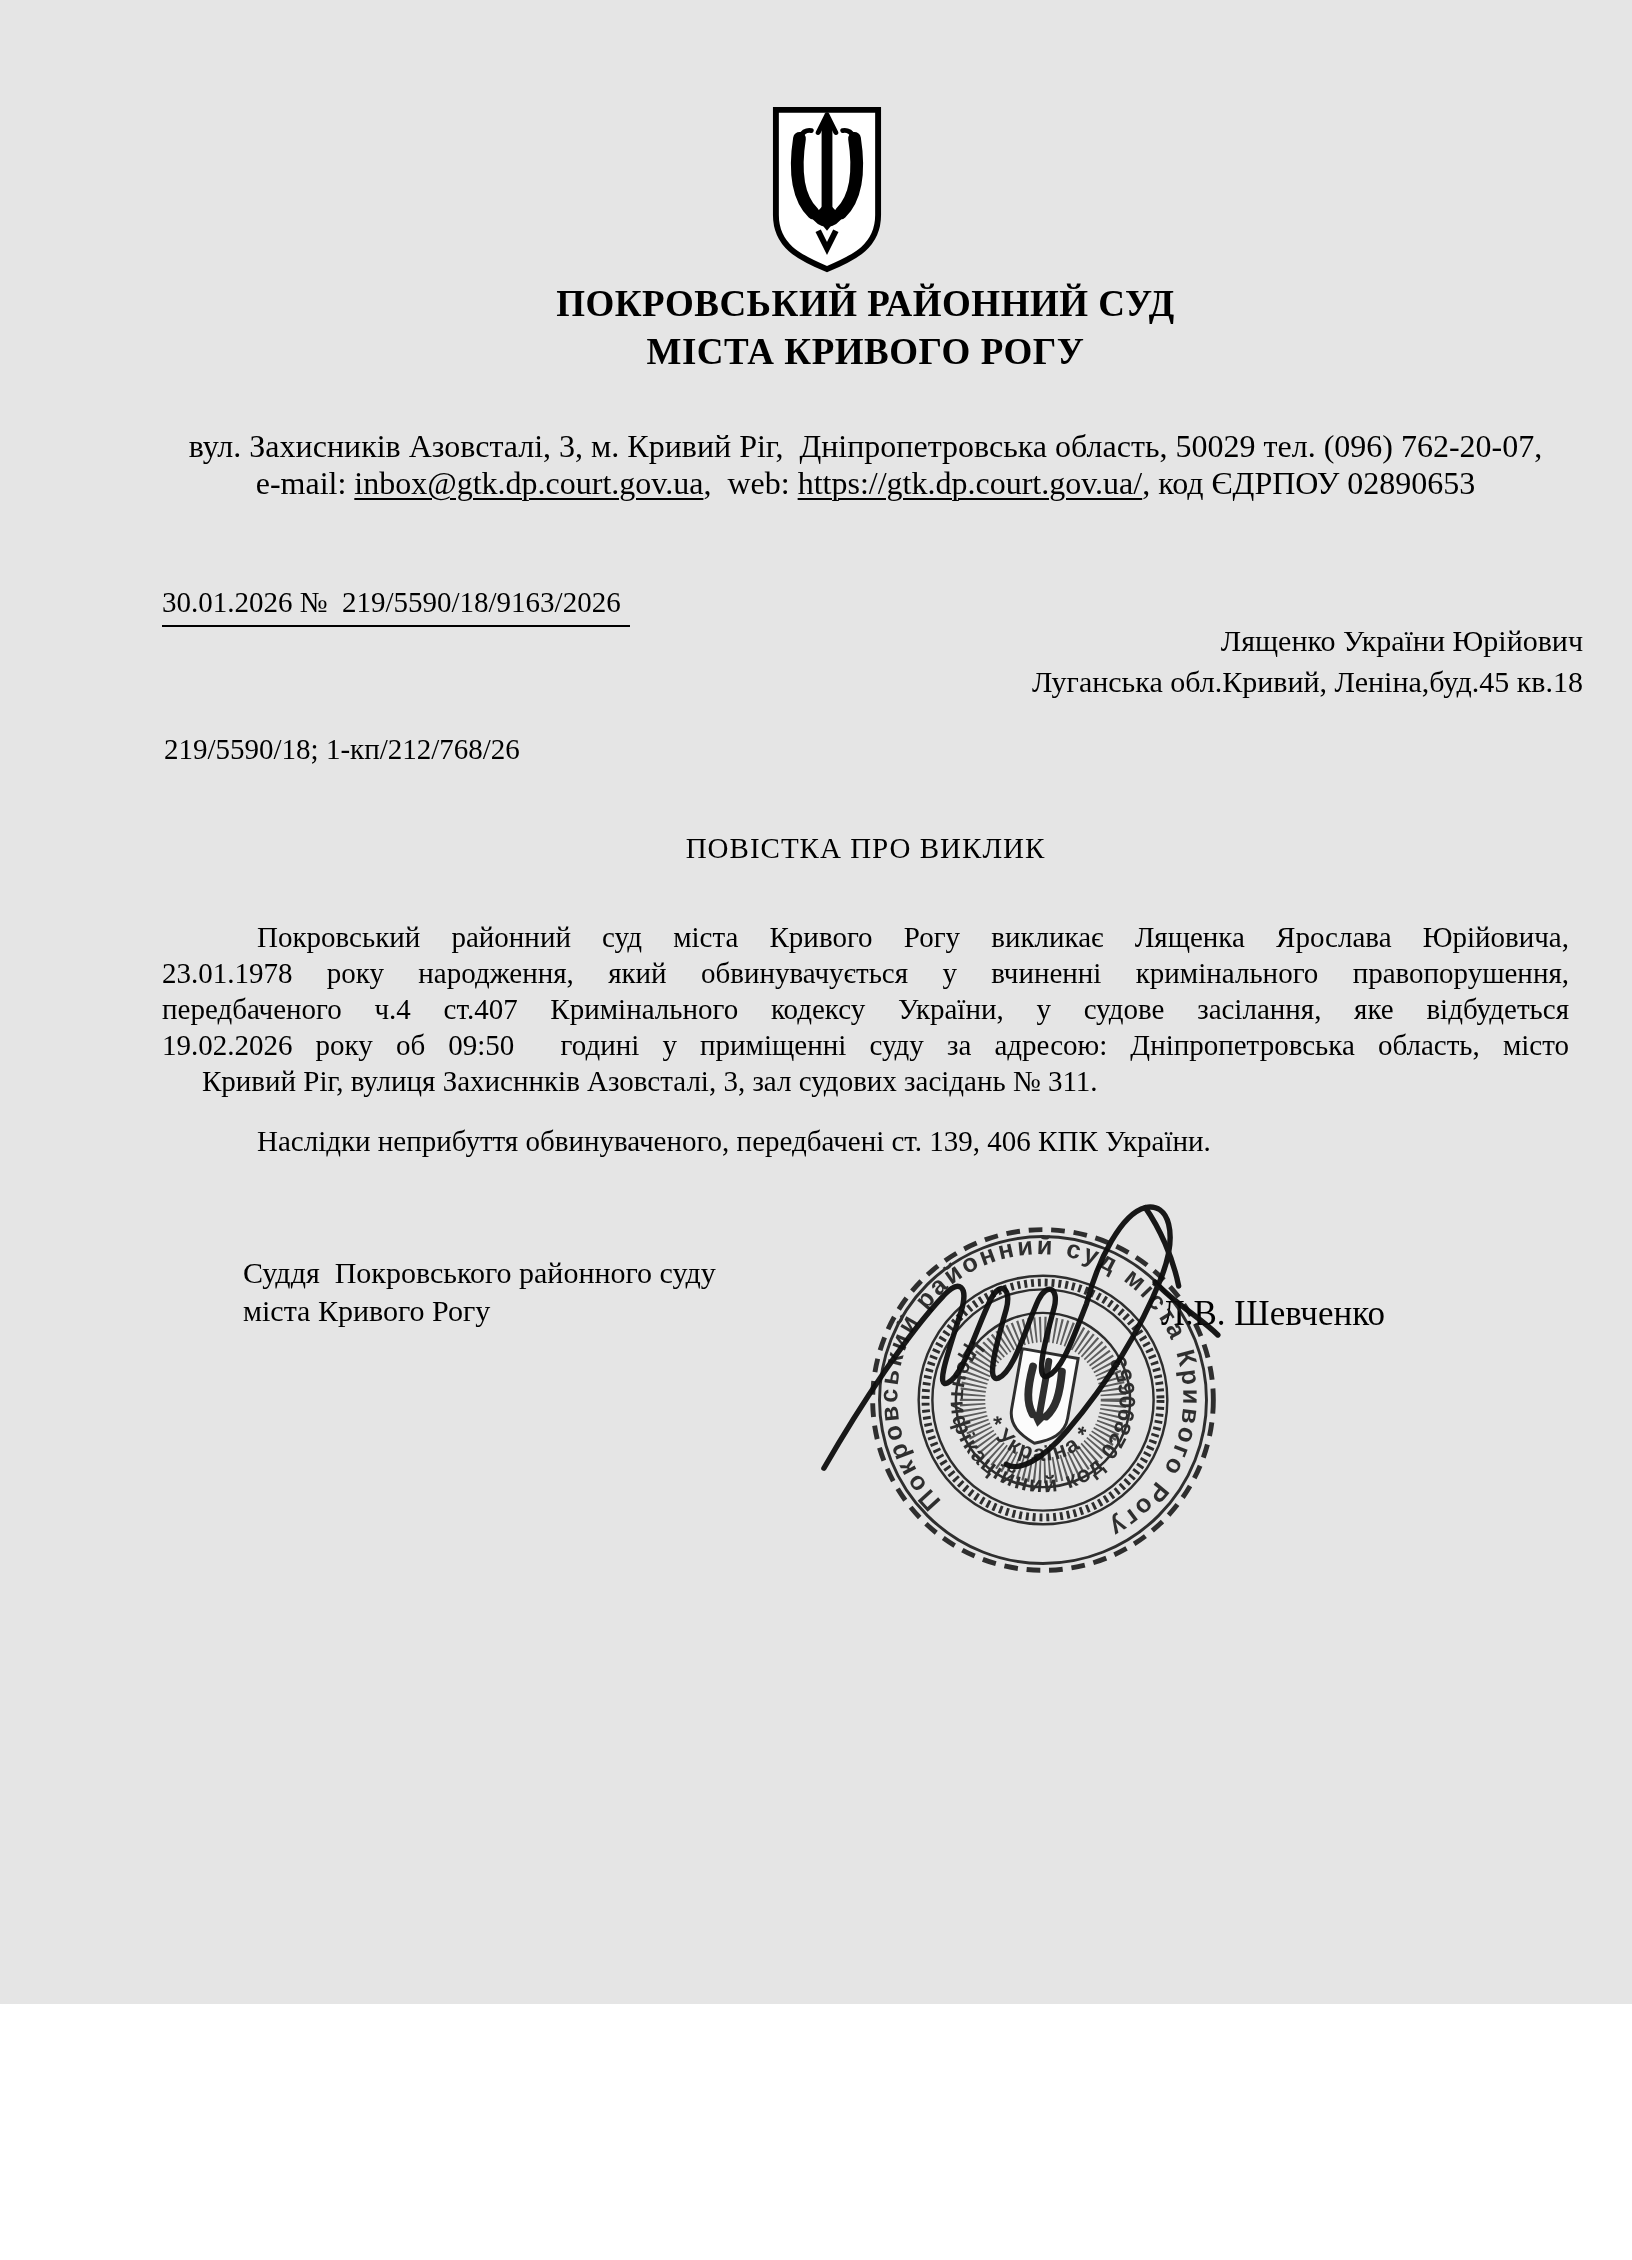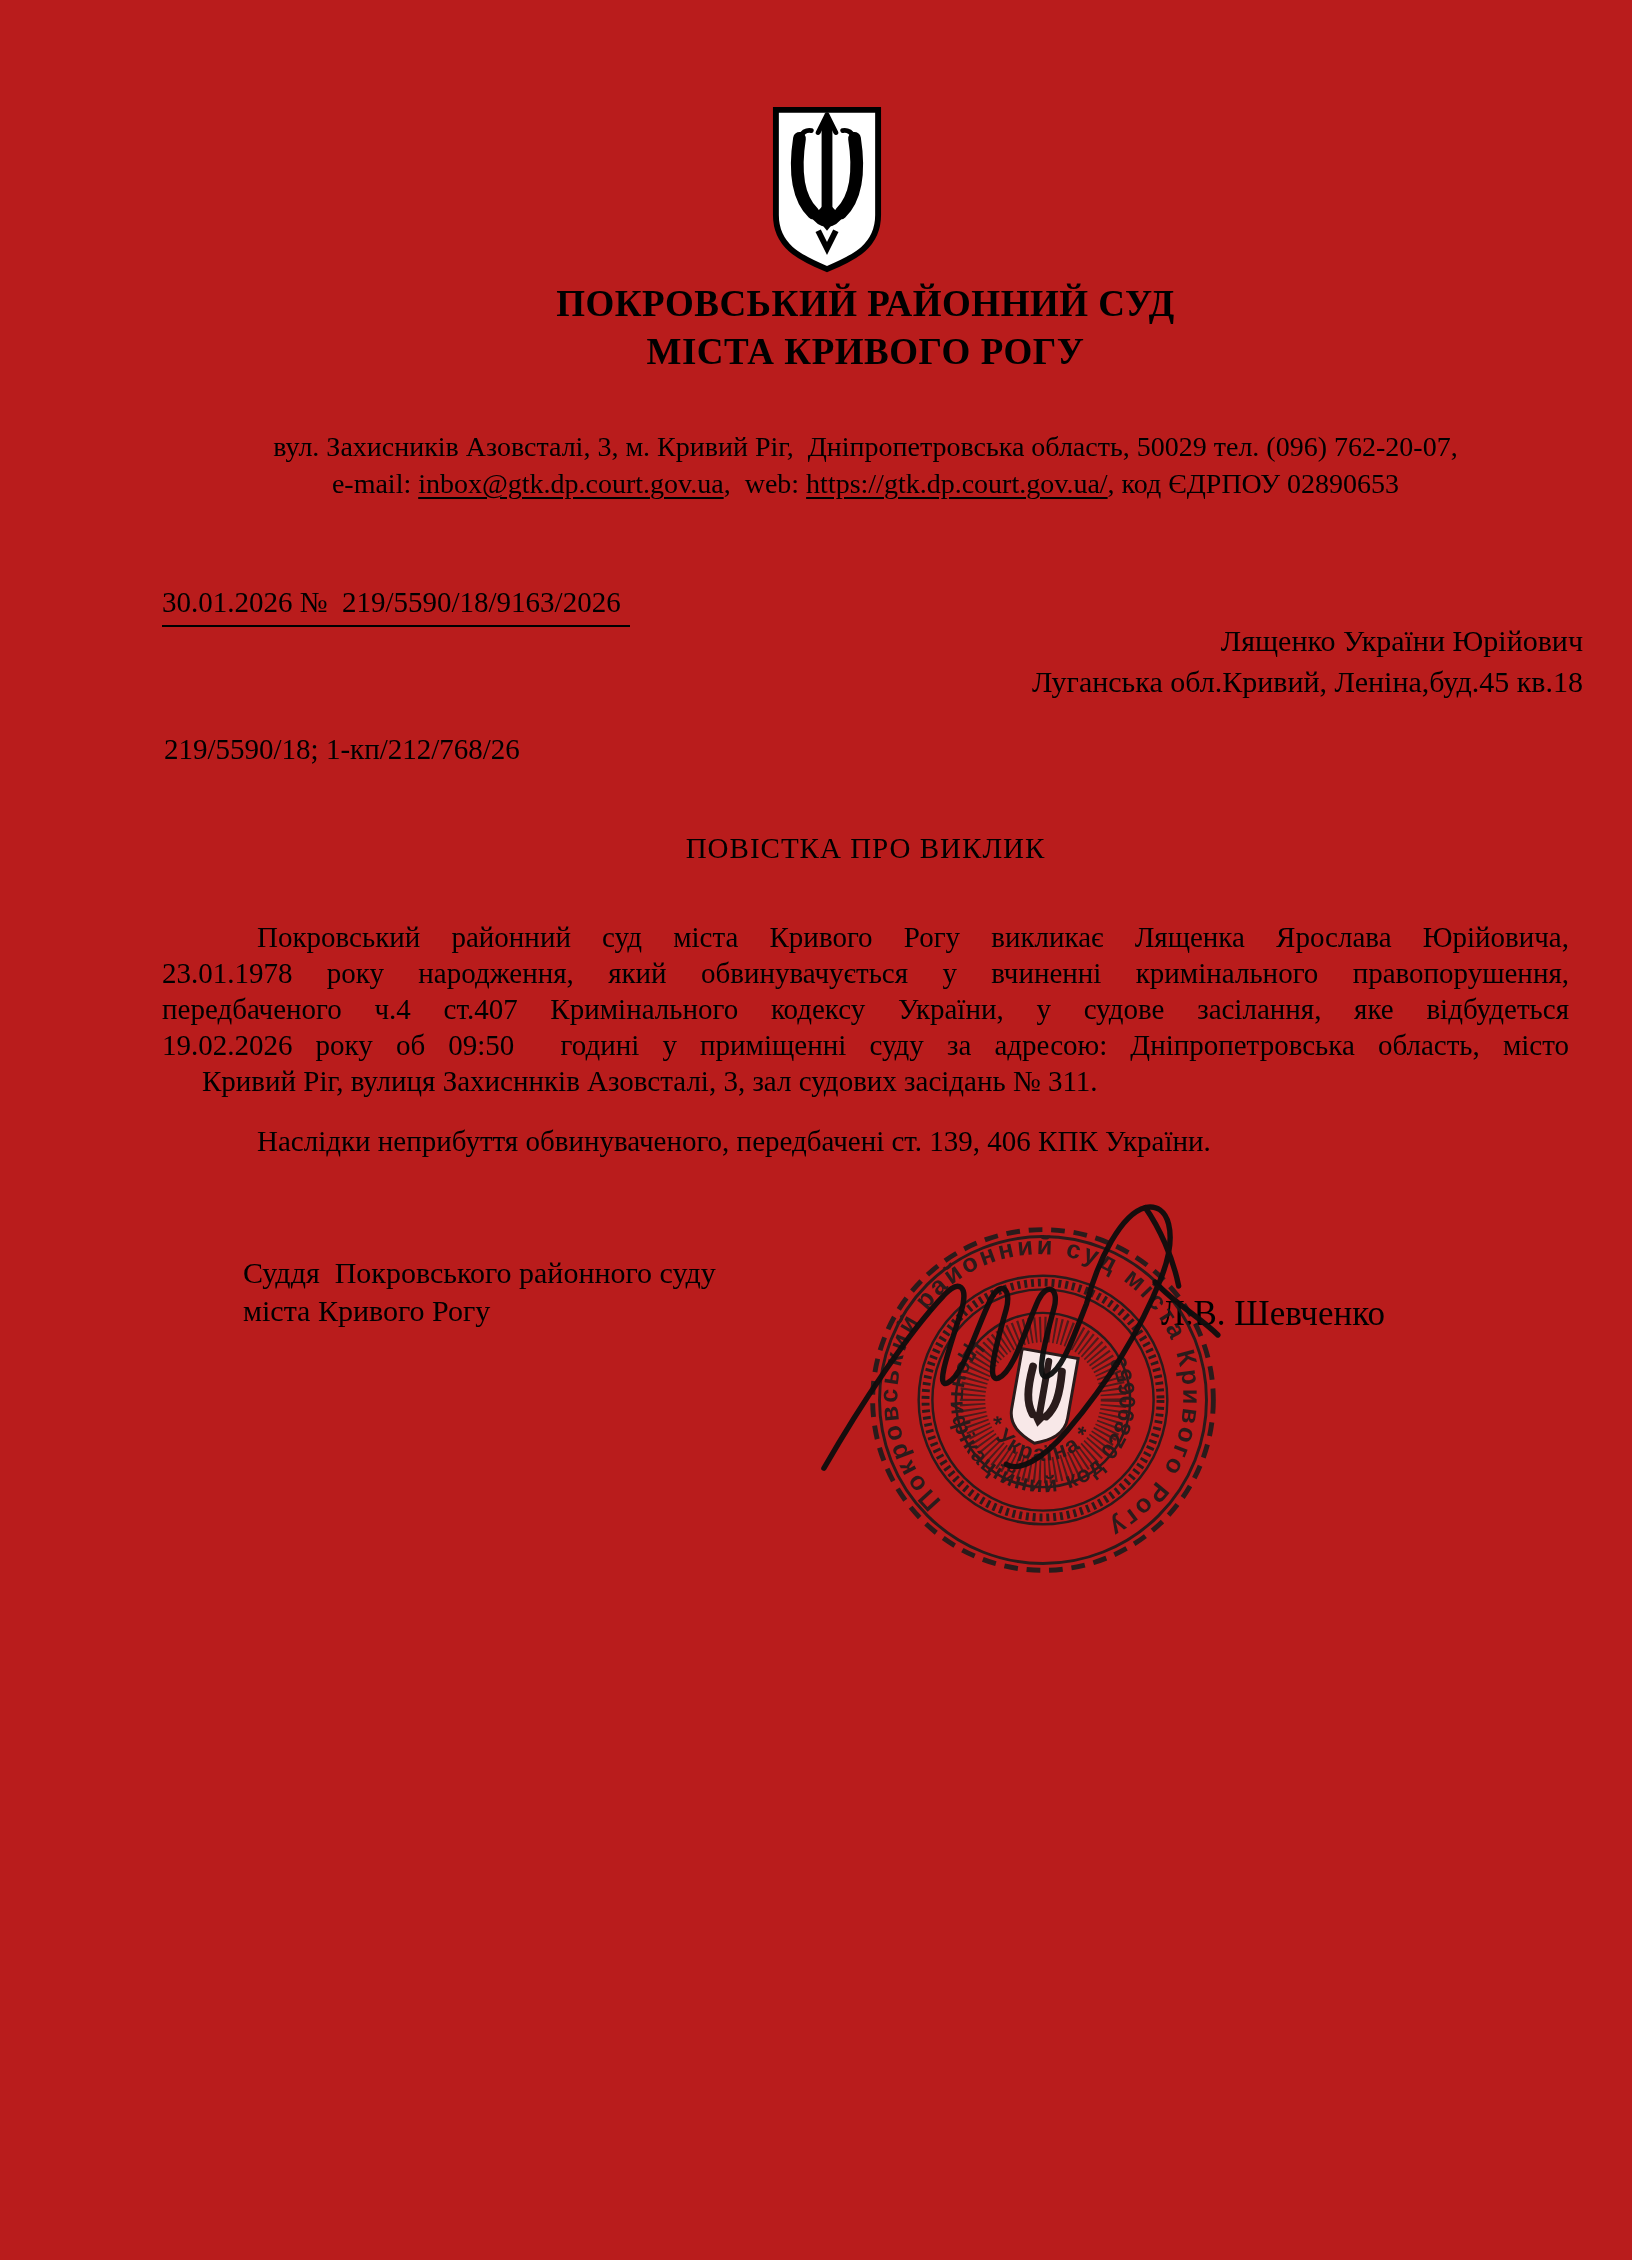--- a/index.html
+++ b/index.html
@@ -1,33 +1,33 @@
 <!DOCTYPE html>
 <html><head>
 <meta charset="utf-8">
 <style>
   html,body{margin:0;padding:0;background:#ffffff;}
   .page{
     position:relative;
-    width:1633px;height:2260px;
-    background:#b91c1c;
+    width:1633px;height:2004px;
+    background:#e5e5e5;
     font-family:"Liberation Serif","DejaVu Serif",serif;
     color:#000;
     overflow:hidden;
   }
   .abs{position:absolute;}
   .t{white-space:pre-wrap;}
 
   #emblem{left:769px;top:105px;width:116px;height:170px;}
 
   #court-name{left:162px;top:280px;width:1407px;text-align:center;
     font-size:37px;font-weight:bold;line-height:48px;letter-spacing:0.5px;}
 
   #contact{left:162px;top:428px;width:1407px;text-align:center;
-    font-size:28px;line-height:37px;}
+    font-size:32px;line-height:37px;}
   .u{text-decoration:underline;text-underline-offset:3.9px;text-decoration-thickness:2px;}
 
   #ref-date{left:162px;top:586px;font-size:29px;}
   #ref-date .dateline{display:inline-block;border-bottom:2.5px solid #000;padding:0 9.8px 5.9px 0;}
 
   #recipient{right:50px;top:620px;text-align:right;font-size:30px;line-height:41px;}
 
   #case-num{left:164px;top:733px;font-size:29px;}
 
   #title{left:162px;top:816px;width:1407px;text-align:center;

